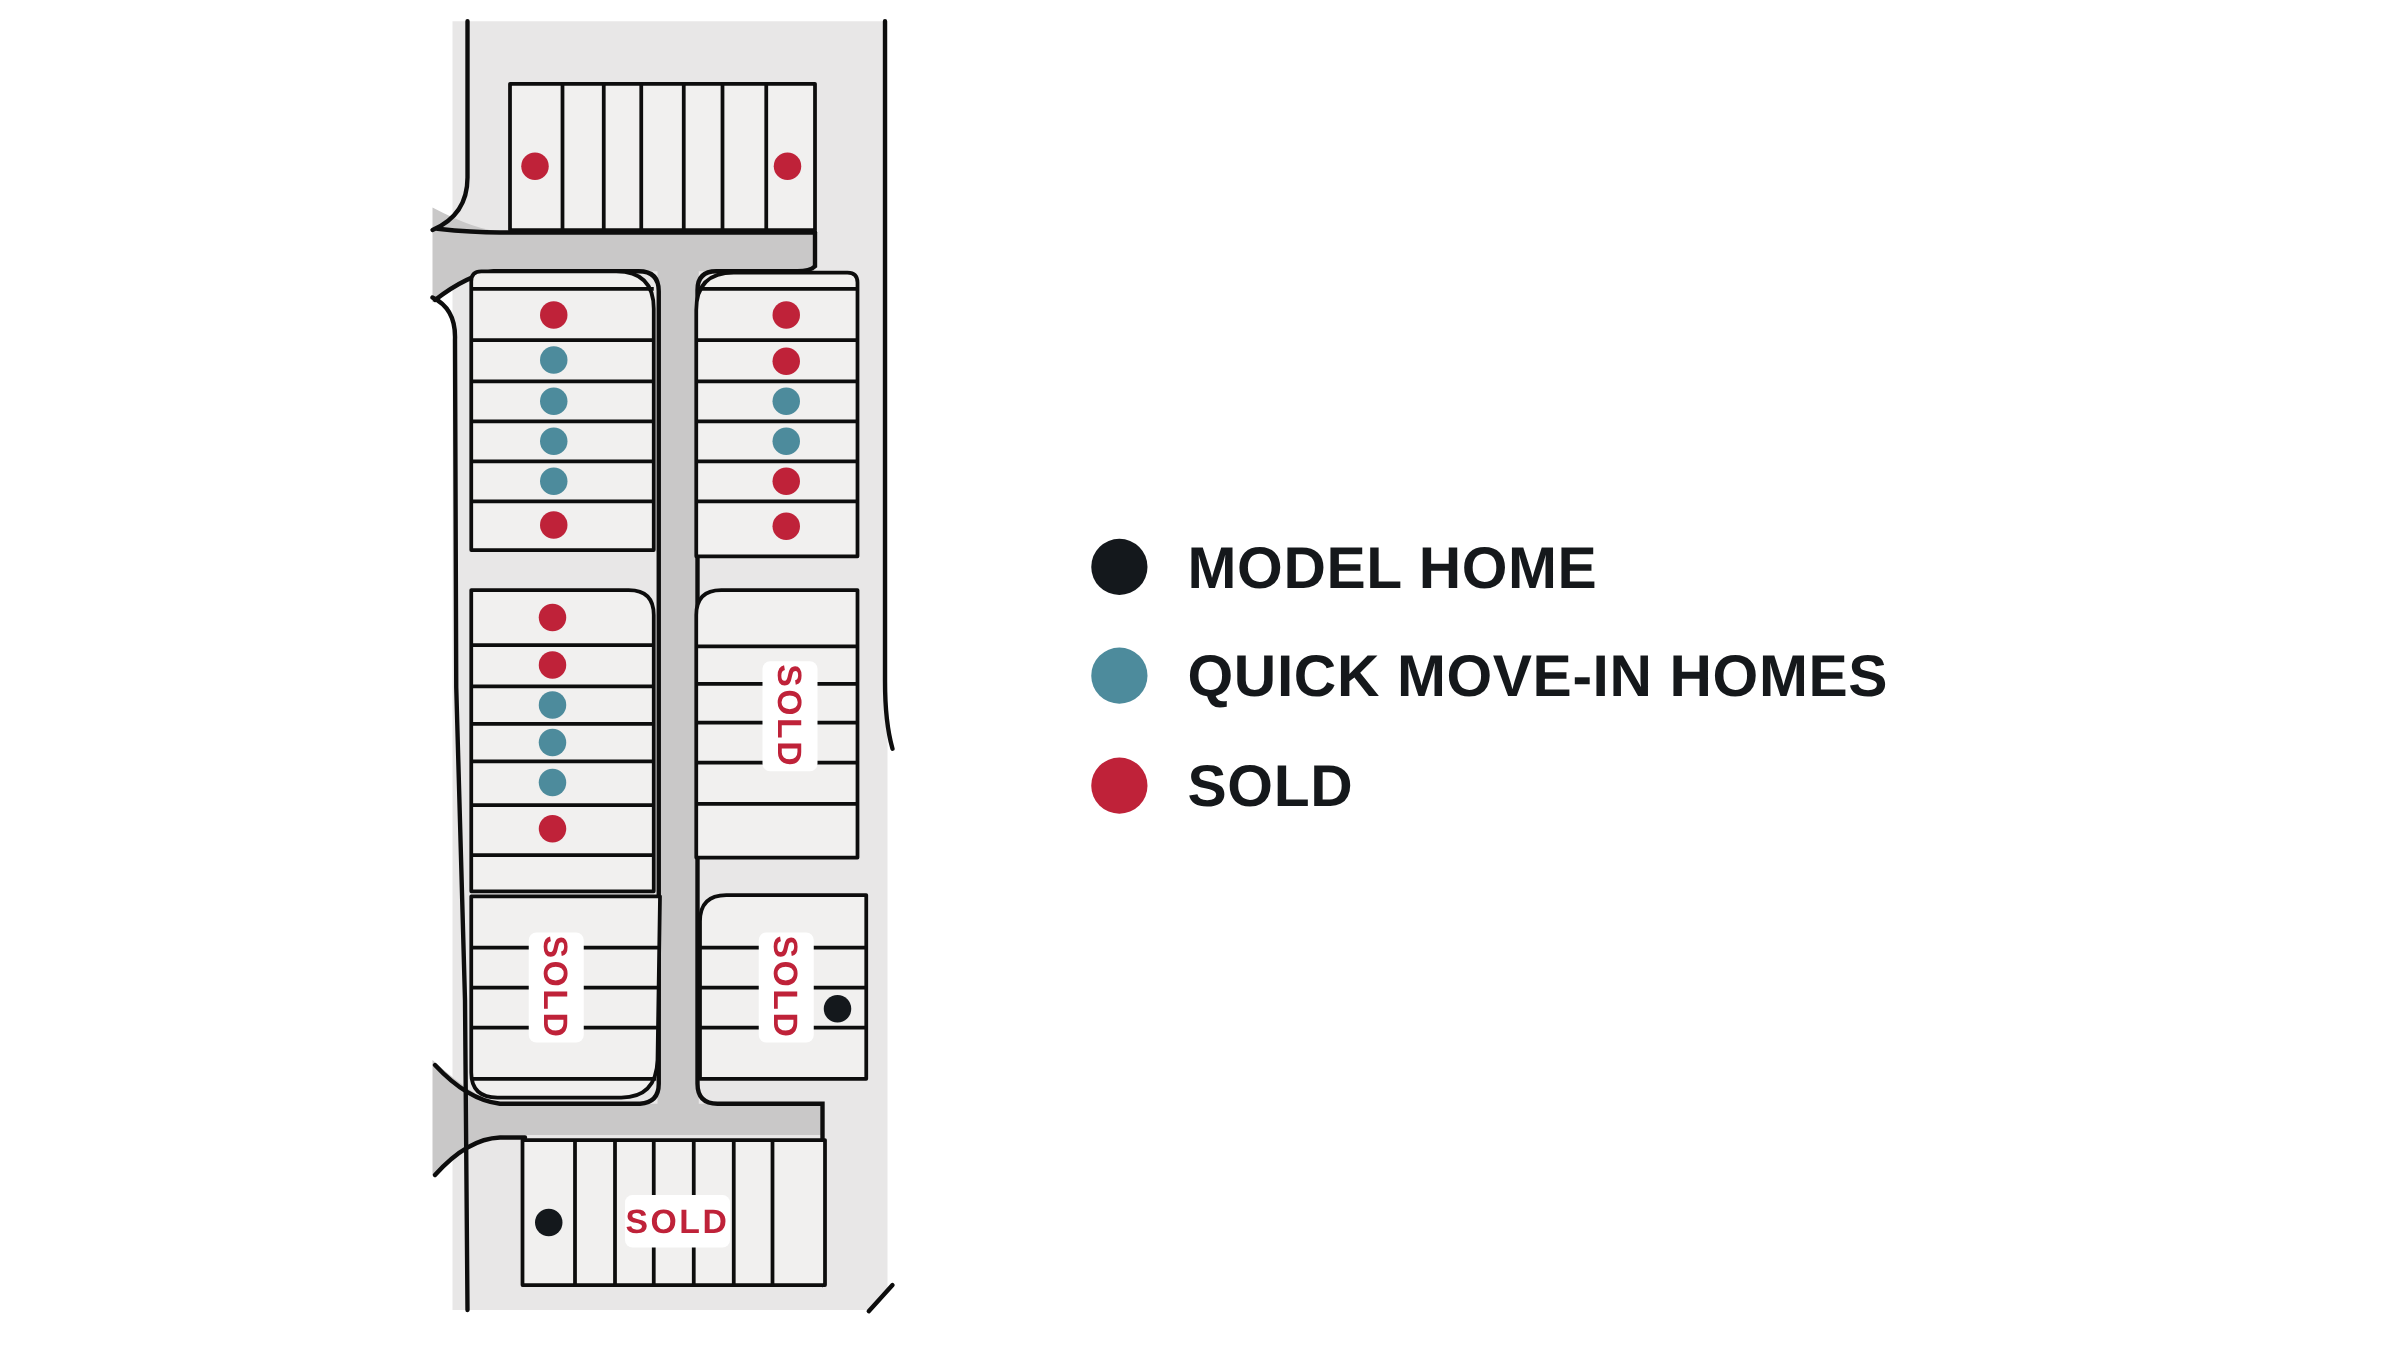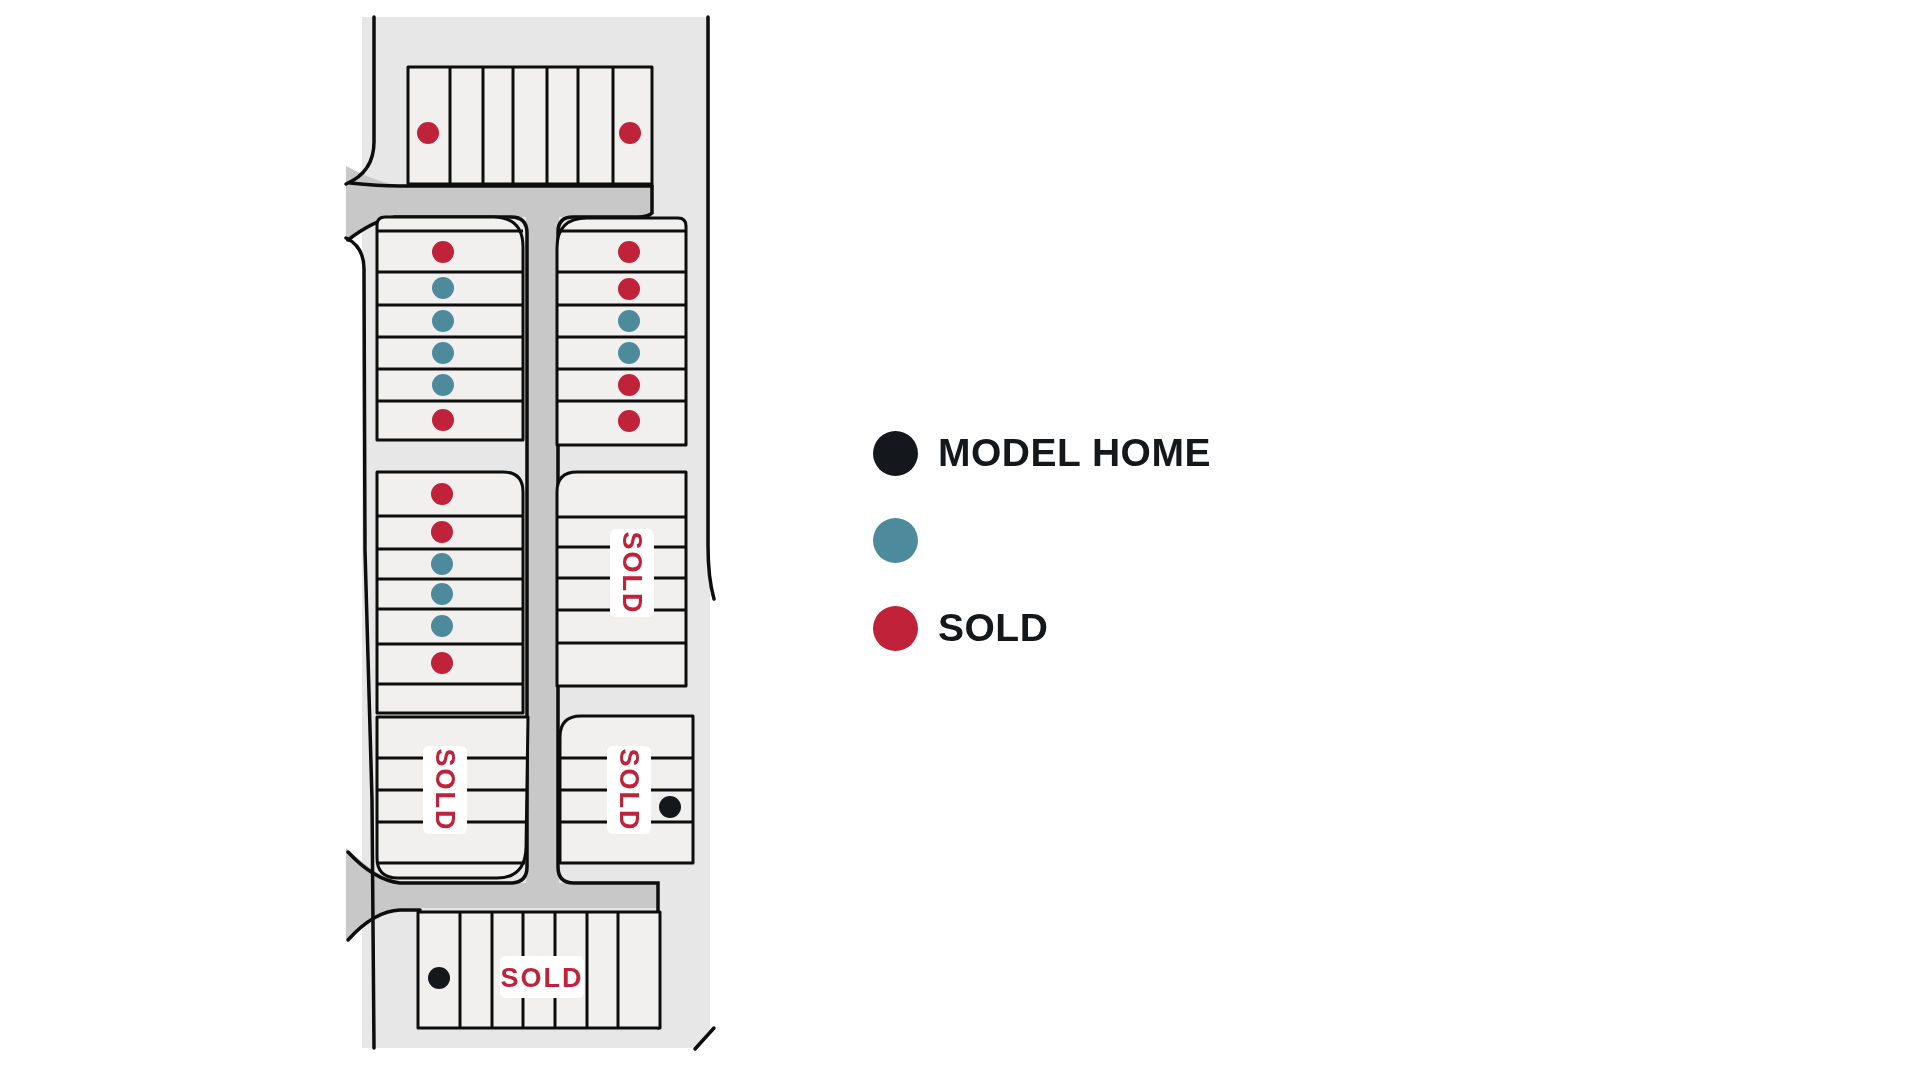--- a/index.html
+++ b/index.html
@@ -5,21 +5,21 @@
   html,body{margin:0;padding:0;background:#ffffff;}
   .stage{position:relative;width:1920px;height:1080px;background:#ffffff;overflow:hidden;
          font-family:"Liberation Sans",sans-serif;}
   .plan-svg{position:absolute;left:0;top:0;}
   .legend{position:absolute;left:873px;top:0;width:640px;}
   .legend-row{position:absolute;left:0;display:flex;align-items:center;height:46px;}
   .legend-row.r0{top:430px;}
   .legend-row.r1{top:517px;}
   .legend-row.r2{top:605px;}
   .legend-swatch{width:45px;height:45px;border-radius:50%;flex:0 0 auto;}
-  .legend-label{margin-left:20px;font-size:39px;font-weight:700;color:#15181b;
+  .legend-label{margin-left:32px;font-size:47px;font-weight:700;color:#15181b;
                 letter-spacing:0.5px;white-space:nowrap;}
 </style>
 </head>
 <body>
 
 <div class="stage">
 
   <svg class="plan-svg" width="1920" height="1080" viewBox="0 0 1920 1080">
 
     <g>
@@ -139,19 +139,20 @@
       </g>
   </svg>
 
   <div class="legend">
     <div class="legend-row r0">
       <span class="legend-swatch" style="background-color: rgb(20, 24, 28);"></span>
       <span class="legend-label">MODEL HOME</span>
     </div>
     <div class="legend-row r1">
       <span class="legend-swatch" style="background-color: rgb(77, 139, 156);"></span>
+      <span class="legend-label">QUICK MOVE-IN HOMES</span>
     </div>
     <div class="legend-row r2">
       <span class="legend-swatch" style="background-color: rgb(191, 34, 57);"></span>
       <span class="legend-label">SOLD</span>
     </div>
   </div>
 </div>
 
 </body></html>

